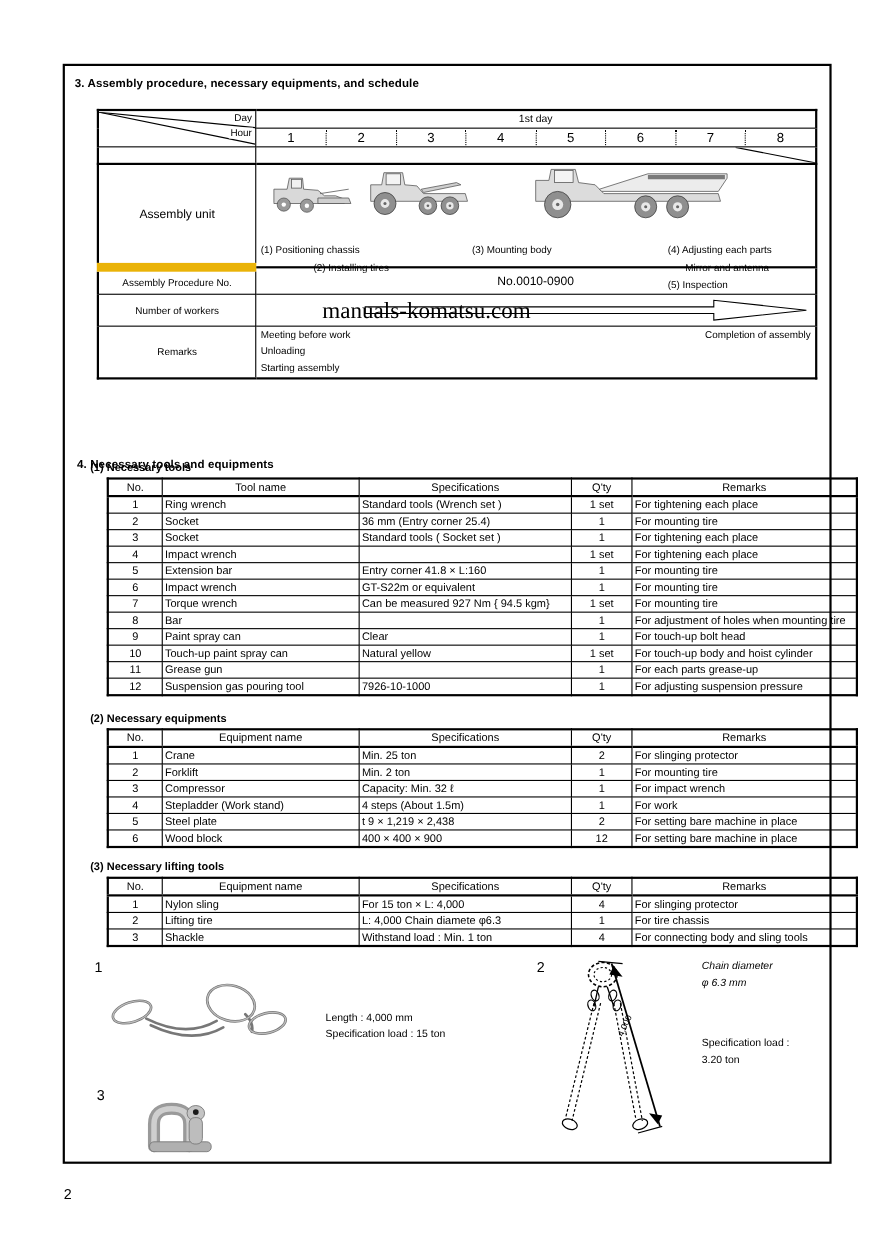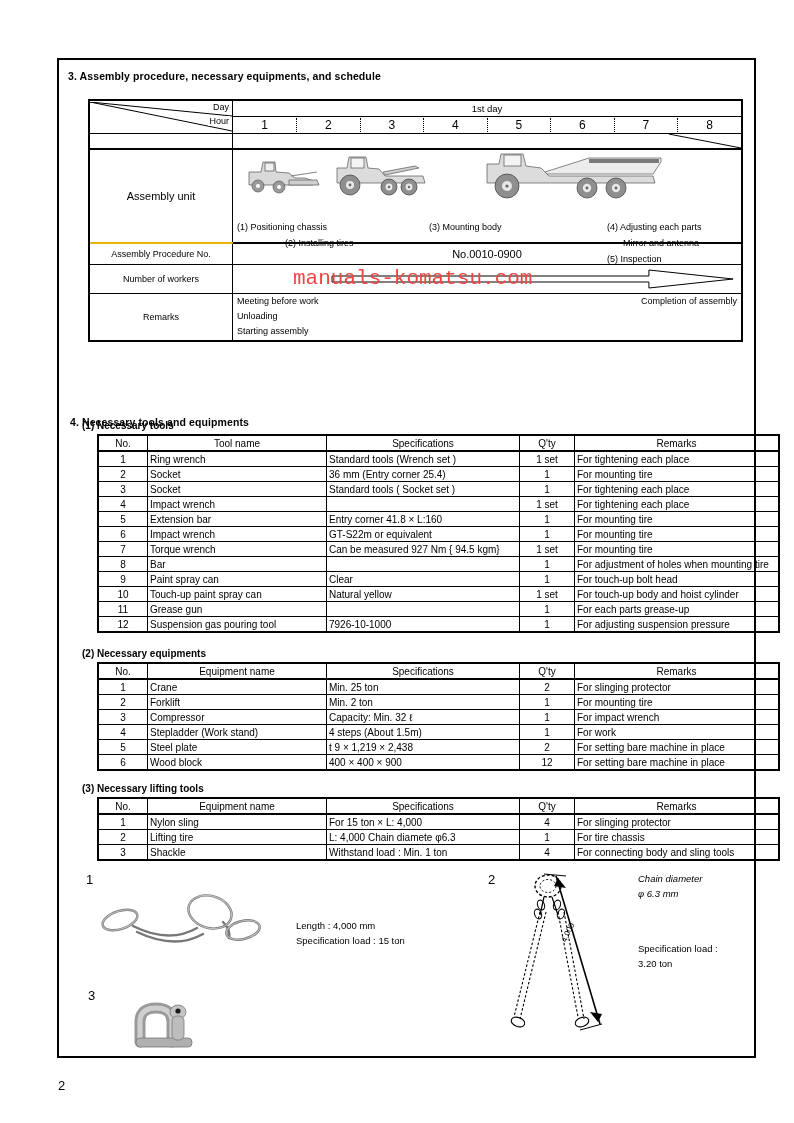--- a/index.html
+++ b/index.html
@@ -39,22 +39,22 @@
   .sliver svg{position:absolute;left:0;top:0;width:100%;height:100%;}
 
   .aulabel{text-align:center;font-size:11px;}
   .aubody{position:relative;height:92px;}
   .caption{position:absolute;font-size:9px;white-space:nowrap;}
 
   .rowlabel{text-align:center;font-size:9px;height:20px;}
   .apnoval{text-align:center;font-size:11px;}
   .workers-cell{position:relative;height:28px;}
   .workers-cell svg{position:absolute;left:0;top:0;width:100%;height:100%;}
-  .watermark{position:absolute;left:60px;top:2px;font-size:21px;color:#ef4444;
-             font-family:Liberation Mono, monospace;white-space:nowrap;}
+  .watermark{position:absolute;left:60px;top:2px;font-size:21px;color:#000000;
+             font-family:Liberation Serif, serif;white-space:nowrap;}
   .remarks-cell{position:relative;height:46px;font-size:9px;}
   .rm-line{position:absolute;left:4px;white-space:nowrap;}
   .rm-right{position:absolute;right:4px;top:2px;white-space:nowrap;}
 
   
   .dtable{position:absolute;border-collapse:collapse;table-layout:fixed;
           font-size:10px;border:2px solid #000;}
   .dtable td,.dtable th{border:1px solid #000;padding:0 2px;height:14px;
                         font-weight:normal;overflow:hidden;white-space:nowrap;}
   .dtable thead td{text-align:center;border-bottom:2px solid #000;}
@@ -195,21 +195,21 @@
         <span class="caption" style="left:4px;top:72px;">(1) Positioning chassis</span>
         <span class="caption" style="left:52px;top:88px;">(2) Installing tires</span>
         <span class="caption" style="left:196px;top:72px;">(3) Mounting body</span>
         <span class="caption" style="left:374px;top:72px;">(4) Adjusting each parts</span>
         <span class="caption" style="left:390px;top:88px;">Mirror and antenna</span>
         <span class="caption" style="left:374px;top:104px;">(5) Inspection</span>
       </div>
     </td>
   </tr>
   <tr>
-    <td class="thick-l rowlabel" style="border-top:2px solid #eab308;">Assembly Procedure No.</td>
+    <td class="thick-l rowlabel" style="border-top:8px solid #eab308;">Assembly Procedure No.</td>
     <td class="thick-r apnoval" style="border-top:2px solid #000;">No.0010-0900</td>
   </tr>
   <tr>
     <td class="thick-l rowlabel">Number of workers</td>
     <td class="thick-r" style="padding:0;">
       <div class="workers-cell">
         <svg viewBox="0 0 513 28" preserveAspectRatio="none">
           <path d="M100 11 L420 11 L420 5 L505 14 L420 23 L420 17 L100 17 Z" fill="#ffffff" stroke="#000" stroke-width="1"></path>
         </svg>
         <span class="watermark">manuals-komatsu.com</span>

